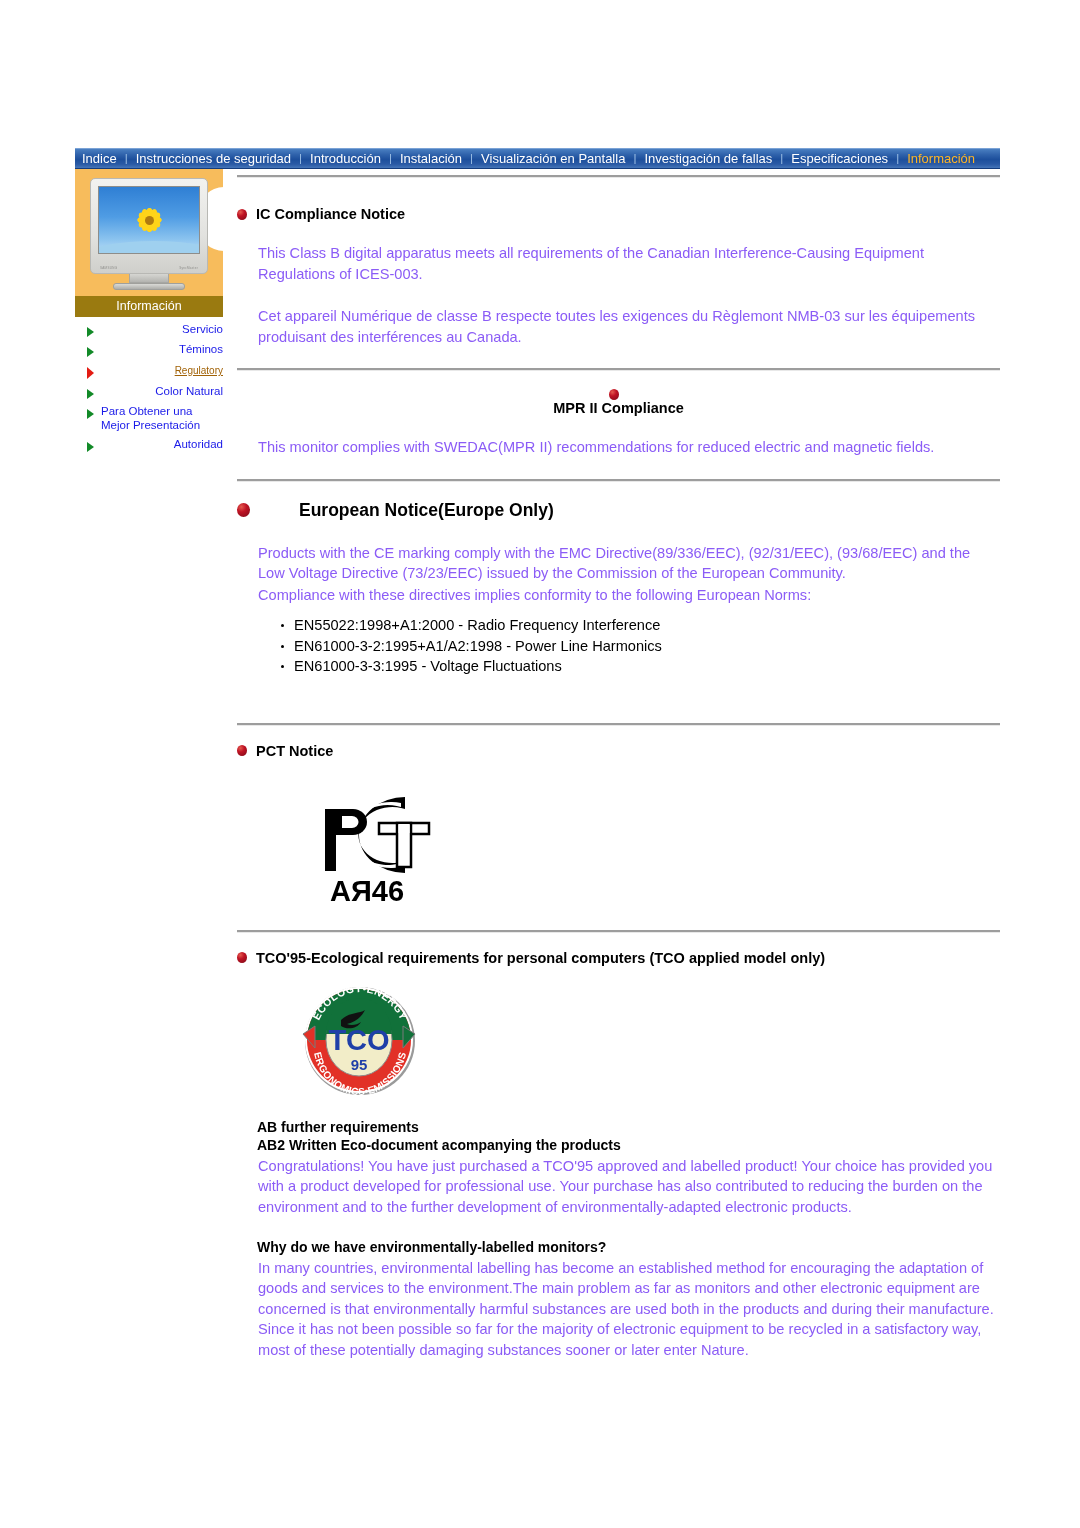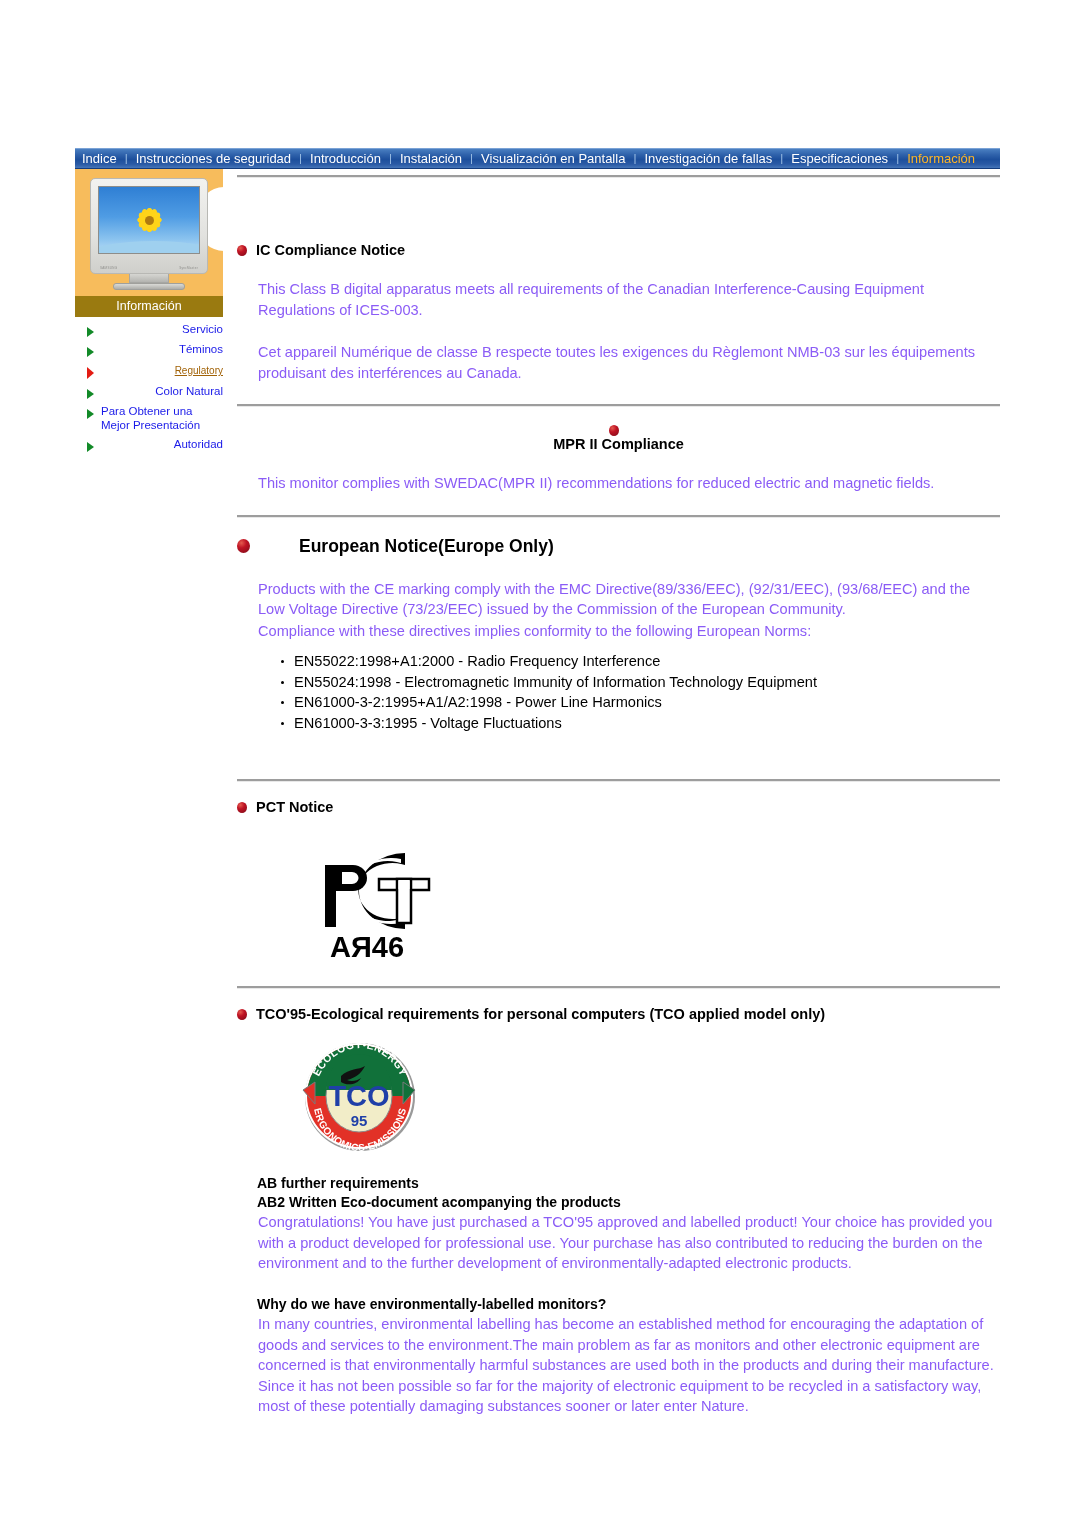--- a/index.html
+++ b/index.html
@@ -310,21 +310,21 @@
         <span class="tri"></span>
         <span class="side-link-label">Autoridad</span>
       </div>
     </div>
   </div>
 
   <div class="content">
 
     <hr class="rule">
 
-    <div class="sec-head h-std" style="margin-top:64px;text-align:center;">
+    <div class="sec-head h-std" style="margin-top:28px;text-align:center;">
       <span class="ball"></span>
       <span>IC Compliance Notice</span>
     </div>
     <p class="body indent" style="margin-top:21px;">This Class B digital apparatus meets all requirements of the Canadian Interference-Causing Equipment Regulations of ICES-003.</p>
     <p class="body indent" style="margin-top:22px;">Cet appareil Numérique de classe B respecte toutes les exigences du Règlemont NMB-03 sur les équipements produisant des interférences au Canada.</p>
 
     <hr class="rule" style="margin-top:21px;">
 
     <div class="sec-head h-std" style="margin-top:18px;flex-direction:column;">
       <span class="ball"></span>
@@ -335,21 +335,20 @@
     <hr class="rule" style="margin-top:21px;">
 
     <div class="sec-head h-big" style="margin-top:18px;gap:39px;">
       <span class="ball big"></span>
       <span>European Notice(Europe Only)</span>
     </div>
     <p class="body indent" style="margin-top:22px;">Products with the CE marking comply with the EMC Directive(89/336/EEC), (92/31/EEC), (93/68/EEC) and the Low Voltage Directive (73/23/EEC) issued by the Commission of the European Community.</p>
     <p class="body indent" style="margin-top:0;">Compliance with these directives implies conformity to the following European Norms:</p>
     <ul class="norms" style="margin-top:10px;">
       <li>EN55022:1998+A1:2000 - Radio Frequency Interference</li>
-      <li>EN55024:1998 - Electromagnetic Immunity of Information Technology Equipment</li>
       <li>EN61000-3-2:1995+A1/A2:1998 - Power Line Harmonics</li>
       <li>EN61000-3-3:1995 - Voltage Fluctuations</li>
     </ul>
 
     <hr class="rule" style="margin-top:46px;">
 
     <div class="sec-head h-std" style="margin-top:17px;">
       <span class="ball"></span>
       <span>PCT Notice</span>
     </div>

